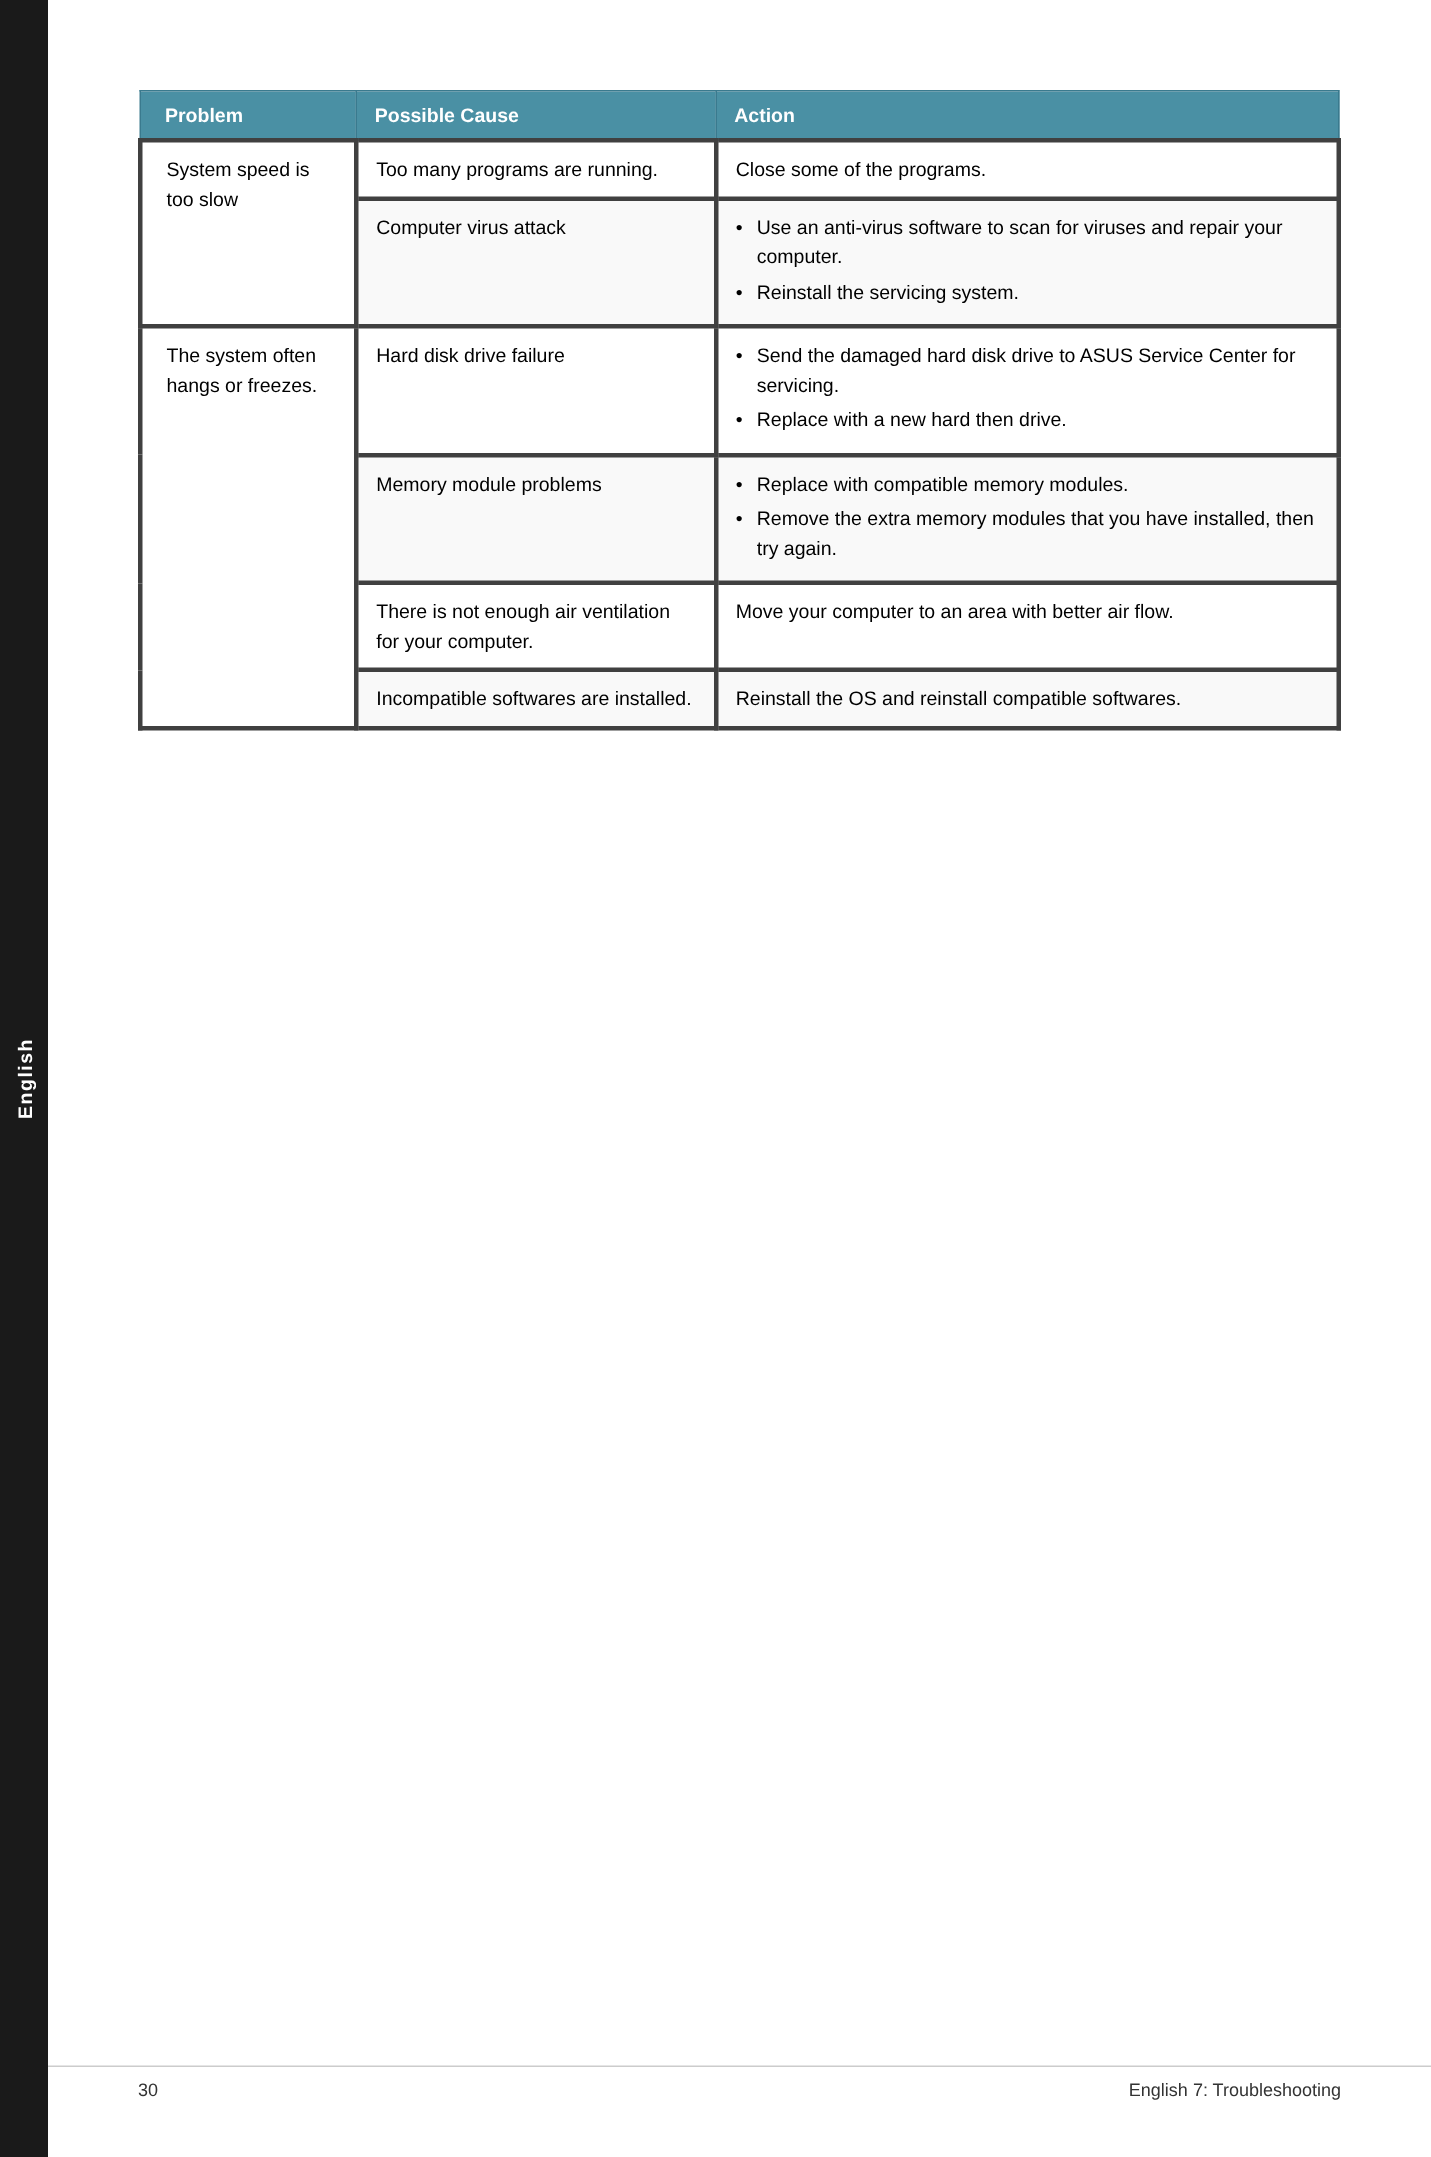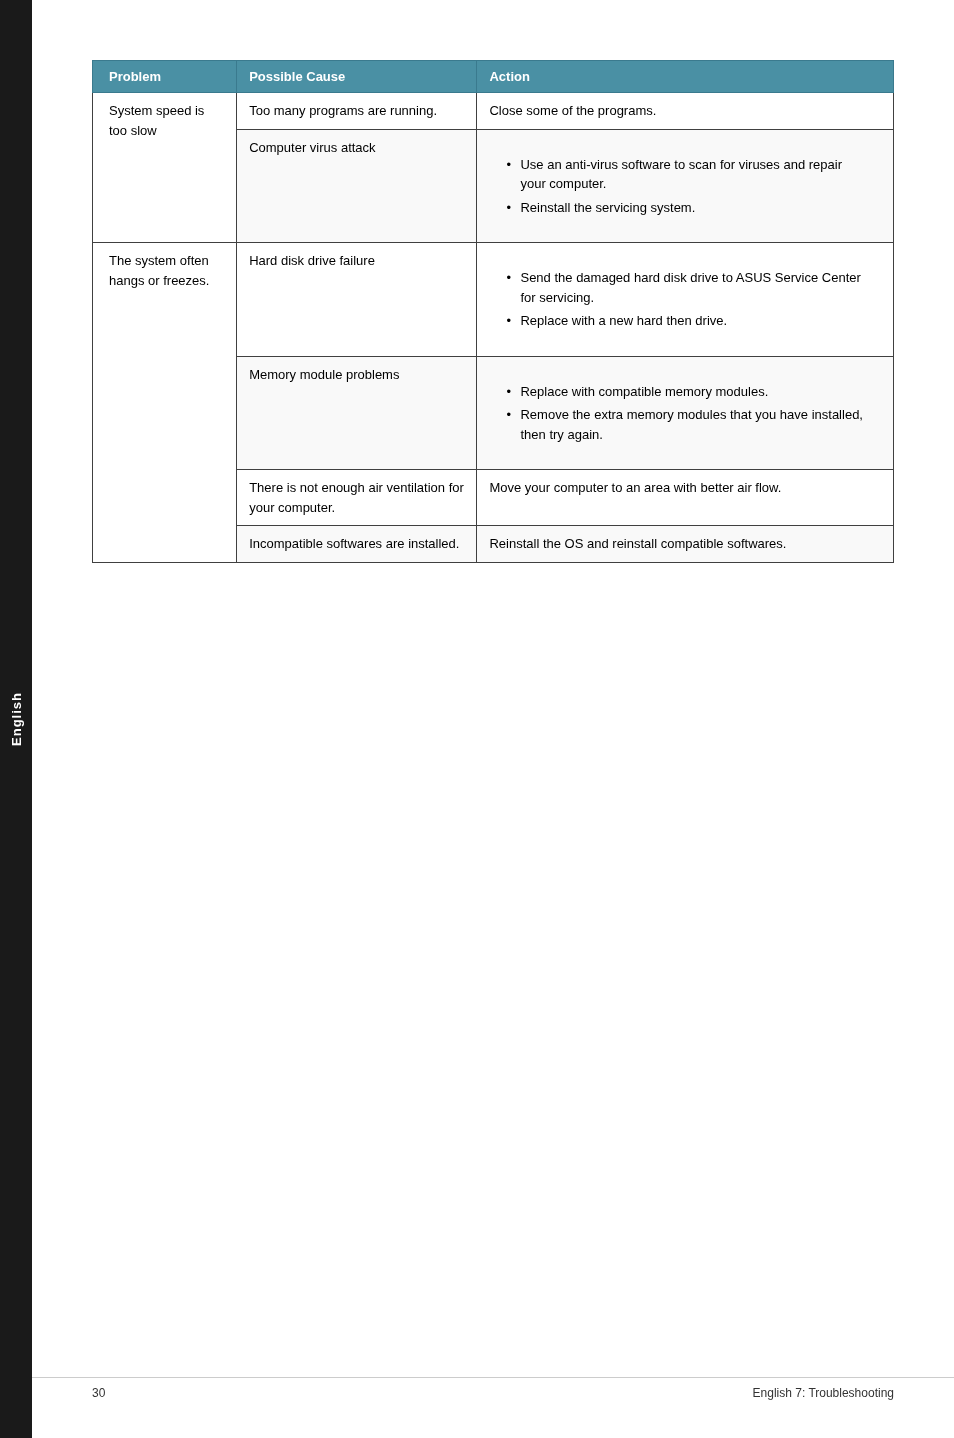--- a/index.html
+++ b/index.html
@@ -70,21 +70,21 @@
       color: #ffffff;
       font-weight: bold;
       padding: 8px 12px;
       text-align: left;
       font-size: 13px;
       border: 1px solid #3a7a8e;
     }
 
     tbody td {
       padding: 8px 12px;
-      border: 1px solid #404040;
+      border: 3px solid #404040;
       vertical-align: top;
       font-size: 13px;
       line-height: 1.5;
     }
 
     tbody tr:nth-child(odd) {
       background-color: #ffffff;
     }
 
     tbody tr:nth-child(even) {
@@ -100,21 +100,21 @@
       width: 30%;
     }
 
     .col-action {
       width: 52%;
     }
 
     .bullet-list {
       list-style: none;
       padding: 0;
-      margin: 17px;
+      margin: 0;
     }
 
     .bullet-list li {
       padding-left: 14px;
       position: relative;
       margin-bottom: 4px;
       font-size: 13px;
       line-height: 1.5;
     }
 

